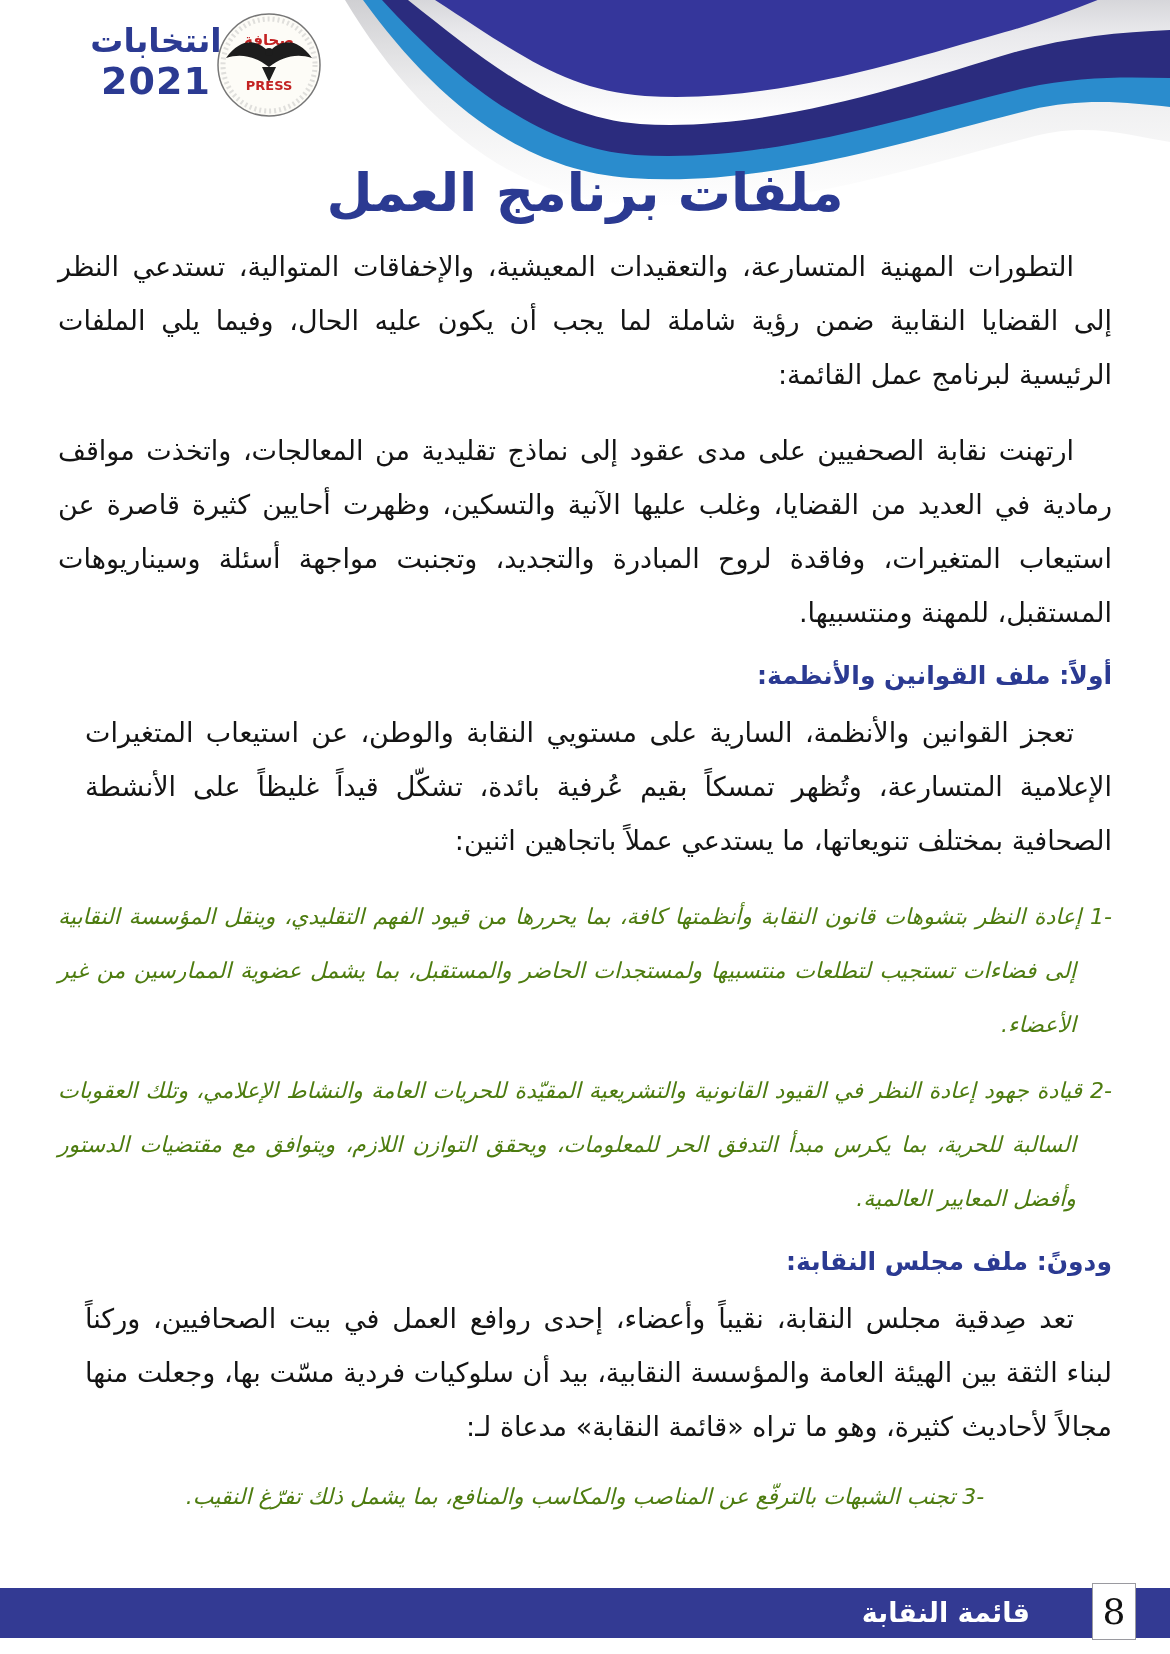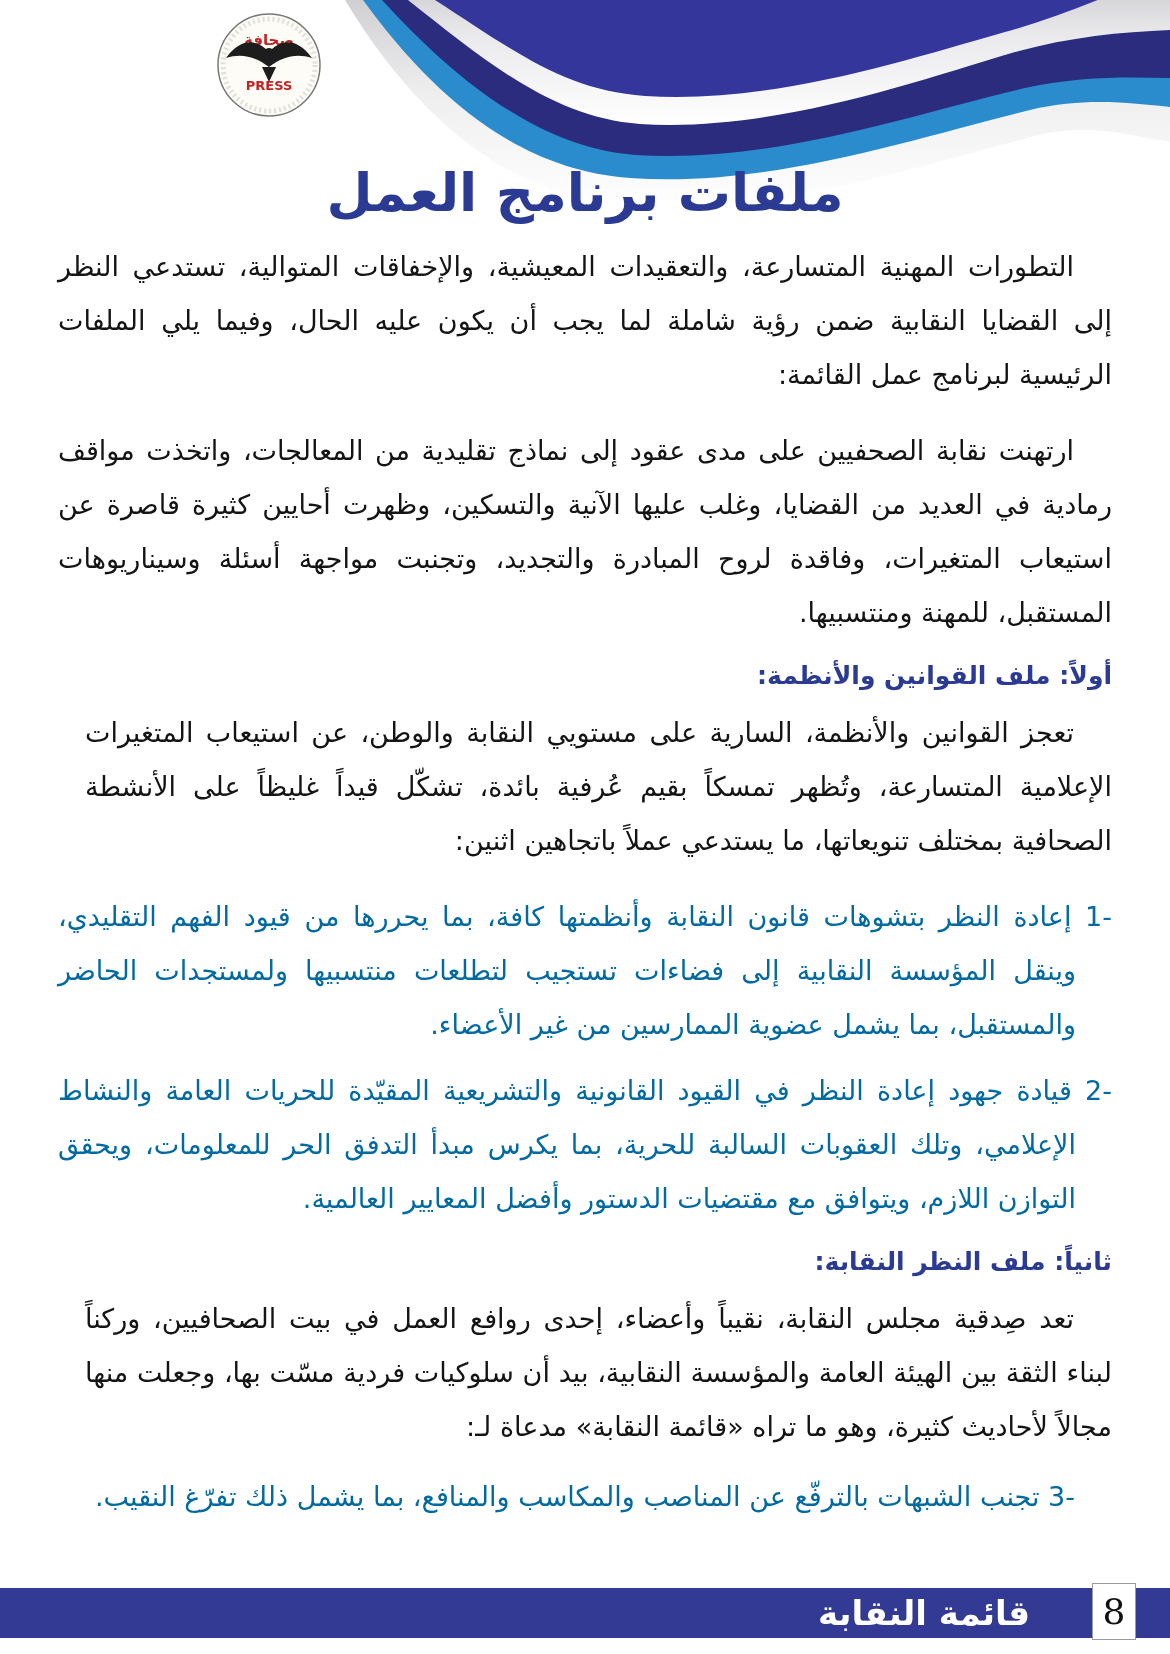--- a/index.html
+++ b/index.html
@@ -32,36 +32,36 @@
     text-align:justify;text-indent:38px;
   }
   .p1{margin-top:22px;}
   .p2{margin-top:14px;}
   .sec-heading{
     margin:14px 0 0 0;color:#2b3a92;font-size:25px;font-weight:bold;line-height:44px;
     text-align:right;
   }
   .sec-intro{margin-top:8px;margin-left:27px;}
   .list-item{
-    color:#0369a1;font-size:27px;line-height:54px;text-align:justify;
-    padding-right:36px;text-indent:-36px;margin-top:12px;
+    color:#4d7c0f;font-size:22px;line-height:54px;text-align:justify;
+    padding-right:36px;text-indent:-36px;margin-top:12px;font-style:italic;
   }
   .li-first{margin-top:22px;}
   .list2 .list-item{
     text-align:center;padding-right:0;text-indent:0;margin-top:16px;
   }
   .num{direction:ltr;unicode-bidi:embed;font-weight:normal;}
   
   .footer-bar{
     position:absolute;left:0;top:1588px;width:1170px;height:50px;
     background:#333a93;
   }
   .footer-title{
     position:absolute;right:140px;top:1588px;height:40px;line-height:50px;
-    color:#ffffff;font-size:34px;font-weight:bold;
+    color:#ffffff;font-size:27px;font-weight:bold;
   }
   .page-number-box{
     position:absolute;left:1092px;top:1583px;width:44px;height:57px;
     background:#ffffff;border:1px solid #9a9aa0;box-sizing:border-box;
     display:flex;align-items:center;justify-content:center;
   }
   .page-number{
     font-family:"DejaVu Serif", serif;font-size:36px;color:#111;line-height:1;
   }
 </style>
@@ -88,20 +88,24 @@
 
     <path d="M363,0 C430,92 515,170 630,178 C770,188 915,138 1030,110 C1085,97 1130,103 1170,107 L1170,-80 L363,-80 Z" fill="#2a8ccd"></path>
 
     <path d="M382,0 C455,80 540,148 635,155 C770,164 910,115 1025,88 C1080,76 1125,77 1170,78 L1170,-80 L382,-80 Z" fill="#2b2c7e"></path>
 
     <path d="M408,0 C490,65 555,118 640,124 C770,132 905,85 1015,52 C1070,37 1120,32 1170,30 L1170,-80 L408,-80 Z" fill="url(#silverGrad)"></path>
 
     <path d="M435,0 C520,55 565,90 645,96 C770,104 900,62 1005,32 C1060,17 1110,-5 1170,-30 L1170,-80 L435,-80 Z" fill="#35369b"></path>
   </svg>
 
+  <div class="election-label">
+    <span class="election-line1">انتخابات</span>
+    <span class="election-line2">2021</span>
+  </div>
 
   <svg class="logo" viewBox="0 0 106 106">
     <circle cx="53" cy="53" r="51" fill="#fdfcf7" stroke="#777" stroke-width="1.5"></circle>
     <circle cx="53" cy="53" r="46" fill="none" stroke="#aaa" stroke-width="5" stroke-dasharray="2 3" opacity="0.35"></circle>
     <text x="53" y="33" text-anchor="middle" font-size="15" font-weight="bold" fill="#c32222" font-family="DejaVu Sans, sans-serif">صحافة</text>
     <g>
       <path d="M10,46 C26,24 42,28 53,40 C64,28 80,24 96,46 C80,41 66,45 53,55 C40,45 26,41 10,46 Z" fill="#1d1d1d"></path>
       <path d="M46,55 L53,70 L60,55 Z" fill="#1d1d1d"></path>
       <circle cx="53" cy="40" r="4" fill="#1d1d1d"></circle>
     </g>
@@ -122,21 +126,21 @@
       <div class="list-item li-first">
         <span class="num">1-</span>
         <span>إعادة النظر بتشوهات قانون النقابة وأنظمتها كافة، بما يحررها من قيود الفهم التقليدي، وينقل المؤسسة النقابية إلى فضاءات تستجيب لتطلعات منتسبيها ولمستجدات الحاضر والمستقبل، بما يشمل عضوية الممارسين من غير الأعضاء.</span>
       </div>
       <div class="list-item">
         <span class="num">2-</span>
         <span>قيادة جهود إعادة النظر في القيود القانونية والتشريعية المقيّدة للحريات العامة والنشاط الإعلامي، وتلك العقوبات السالبة للحرية، بما يكرس مبدأ التدفق الحر للمعلومات، ويحقق التوازن اللازم، ويتوافق مع مقتضيات الدستور وأفضل المعايير العالمية.</span>
       </div>
     </div>
 
-    <h2 class="sec-heading">ثانياً: ملف النظر النقابة:</h2>
+    <h2 class="sec-heading">ودونً: ملف مجلس النقابة:</h2>
     <p class="para sec-intro">تعد صِدقية مجلس النقابة، نقيباً وأعضاء، إحدى روافع العمل في بيت الصحافيين، وركناً لبناء الثقة بين الهيئة العامة والمؤسسة النقابية، بيد أن سلوكيات فردية مسّت بها، وجعلت منها مجالاً لأحاديث كثيرة، وهو ما تراه «قائمة النقابة» مدعاة لـ:</p>
 
     <div class="list2">
       <div class="list-item">
         <span class="num">3-</span>
         <span>تجنب الشبهات بالترفّع عن المناصب والمكاسب والمنافع، بما يشمل ذلك تفرّغ النقيب.</span>
       </div>
     </div>
 
   </div>

